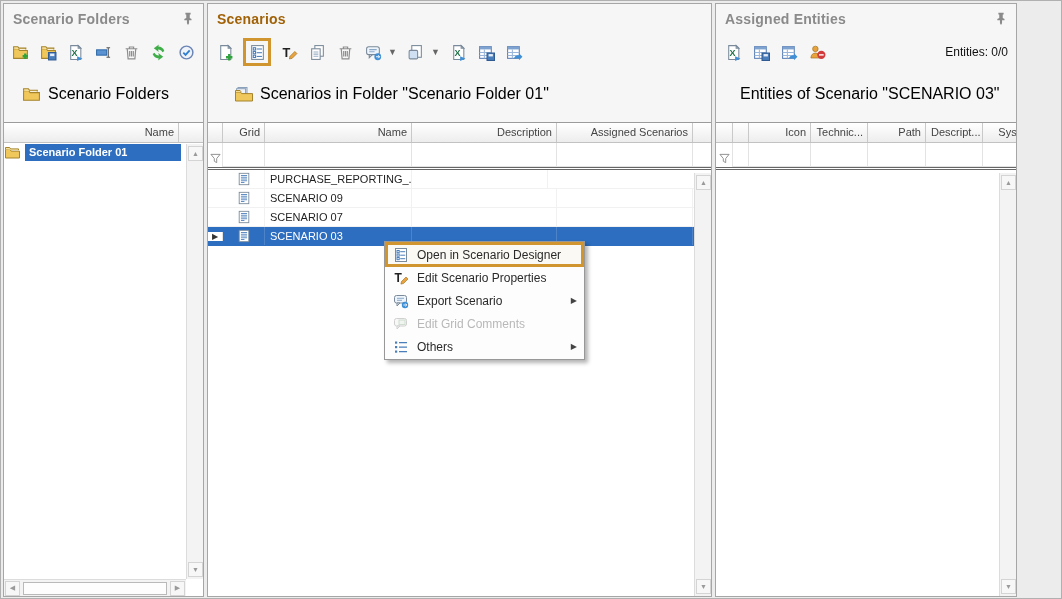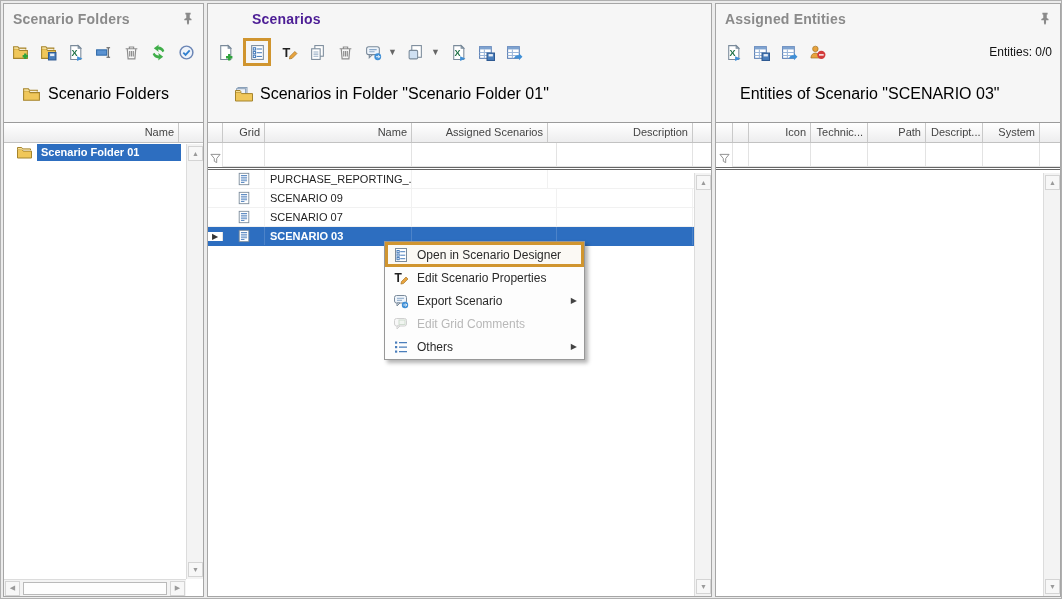--- a/index.html
+++ b/index.html
@@ -2,25 +2,25 @@
 <html><head>
 <meta charset="utf-8">
 <style>
   * { box-sizing: border-box; margin: 0; padding: 0; }
   html,body { width:1062px; height:599px; font-family:"Liberation Sans", sans-serif; }
   body { background:#ececec; position:relative; border:1px solid #b0b0b0; overflow:hidden; }
 
   .panel { position:absolute; top:2px; height:594px; background:#f6f6f6; border:1px solid #a6a6a6; }
   #panel-folders { left:2px;   width:201px; }
   #panel-scenarios{ left:206px; width:505px; }
-  #panel-entities { left:714px; width:346px; }
+  #panel-entities { left:714px; width:302px; }
 
   .title-row { position:absolute; top:6px; left:9px; right:6px; height:20px; }
   .panel-title { font-size:14px; font-weight:bold; color:#8a8a8a; letter-spacing:.2px; }
-  .panel-title.active { color:#4c1d95;margin-left:35px; }
+  .panel-title.active { color:#a16207; }
   .pin { position:absolute; right:2px; top:1px; width:14px; height:14px; cursor:pointer; }
 
   .toolbar { position:absolute; top:34px; left:8px; right:8px; height:28px; display:flex; align-items:center; gap:10px; }
   .tbtn { width:18px; height:18px; display:inline-flex; align-items:center; justify-content:center; position:relative; }
   .tbtn svg { width:17px; height:17px; }
   .tbtn.gold-box { outline:3px solid #d0952f; outline-offset:2px; margin:0 4px; }
   .caret { font-size:9px; color:#666; margin-left:-4px; }
   .counter { margin-left:auto; font-size:12px; color:#111; }
 
   .big-header { position:absolute; top:78px; left:18px; right:8px; height:24px; display:flex; align-items:center; gap:7px; font-size:16px; color:#000; white-space:nowrap; overflow:hidden; }
@@ -40,21 +40,21 @@
   .funnel { margin-top:6px; }
 
   
   .vscroll { position:absolute; right:0; width:17px; background:#f3f3f3; border-left:1px solid #dcdcdc; }
   .hscroll { position:absolute; left:0; height:17px; background:#f3f3f3; border-top:1px solid #dcdcdc; display:flex; align-items:center; }
   .sbtn { width:15px; height:15px; margin:1px; background:#f7f7f7; border:1px solid #d4d4d4; color:#9a9a9a; font-size:7px; display:flex; align-items:center; justify-content:center; }
   .vscroll .sbtn { position:absolute; left:0; }
   .hthumb { height:13px; flex:1; margin:0 2px; background:#fdfdfd; border:1px solid #b9b9b9; }
 
   
-  .tree-row { display:flex; align-items:center; height:19px; padding-left:12px; gap:4px; }
+  .tree-row { display:flex; align-items:center; height:19px; gap:4px; }
   .tree-label { font-size:11px; font-weight:bold; color:#fff; background:#2d6ec0; padding:2px 6px 3px 4px; flex:1; white-space:nowrap; overflow:hidden; }
 
   
   #context-menu { position:absolute; left:383px; top:240px; width:201px; background:#fdfdfd; border:1px solid #989898; box-shadow:3px 3px 4px rgba(0,0,0,.3); z-index:50; padding:1px; }
   .menu-item { height:23px; display:flex; align-items:center; gap:8px; padding:0 6px 0 7px; font-size:12px; color:#2a2a2a; cursor:default; }
   .menu-item svg { width:16px; height:16px; flex:0 0 auto; }
   .menu-item.highlighted { outline:3px solid #d0952f; outline-offset:-2px; background:#fbf9f4; }
   .menu-item.disabled { color:#b8b8b8; }
   .sub-arrow { margin-left:auto; font-size:8px; color:#444; }
 </style>
@@ -240,22 +240,22 @@
         <path fill="#f0c75a" stroke="#a5842c" d="M1.5 5.5h5l1.1 1.6h10.9v7.4H1.5z"></path>
         <path fill="#f9e29a" stroke="#a5842c" d="M1.5 5.5V4h4.6l1 1.3"></path>
       </svg>
     <span>Scenarios in Folder "Scenario Folder 01"</span>
   </div>
   <div class="grid">
     <div class="hdr-row">
       <div class="hdr-cell" style="flex:0 0 15px"></div>
       <div class="hdr-cell" style="flex:0 0 42px">Grid</div>
       <div class="hdr-cell" style="flex:0 0 147px">Name</div>
+      <div class="hdr-cell" style="flex:0 0 145px">Description</div>
       <div class="hdr-cell" style="flex:0 0 136px">Assigned Scenarios</div>
-      <div class="hdr-cell" style="flex:0 0 145px">Description</div>
       <div class="hdr-cell" style="flex:1; border-right:none"></div>
     </div>
     <div class="filter-row">
       <div class="ind">
         <svg class="funnel" viewBox="0 0 12 12" style="width:11px;height:11px">
             <path fill="none" stroke="#8a8a8a" d="M1 1.5h10L7.3 6v4.5L4.7 9V6z"></path>
           </svg>
       </div>
       <div class="filter-cell" style="flex:0 0 42px"></div>
       <div class="filter-cell" style="flex:0 0 147px"></div>
@@ -305,21 +305,21 @@
     <div class="data-row selected">
       <div class="ind" style="background:#fff">
           <span class="row-arrow" style="color:#333">▶</span>
         </div>
       <div class="cell" style="flex:0 0 42px; justify-content:center">
         <svg viewBox="0 0 16 16" style="width:14px;height:14px">
             <rect x="2.5" y="1.5" width="11" height="13" fill="#fff" stroke="#7a8a9a"></rect>
             <path d="M4.5 4h7M4.5 6h7M4.5 8h7M4.5 10h7M4.5 12h4" stroke="#4a7ebb"></path>
           </svg>
       </div>
-      <div class="cell" style="flex:0 0 147px; font-weight:bold">SCENARIO 03</div>
+      <div class="cell" style="flex:0 0 147px; font-weight:normal">SCENARIO 03</div>
       <div class="cell" style="flex:0 0 145px"></div>
       <div class="cell" style="flex:0 0 136px"></div>
       <div class="cell" style="flex:1; border-right:none"></div>
     </div>
 
     <div class="vscroll" style="top:50px; bottom:0;">
       <span class="sbtn" style="top:1px">▲</span>
       <span class="sbtn" style="bottom:1px">▼</span>
     </div>
   </div>

